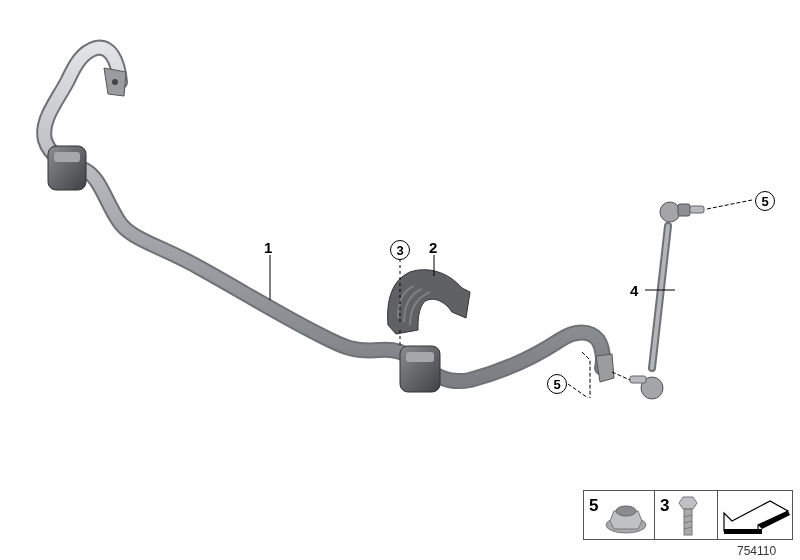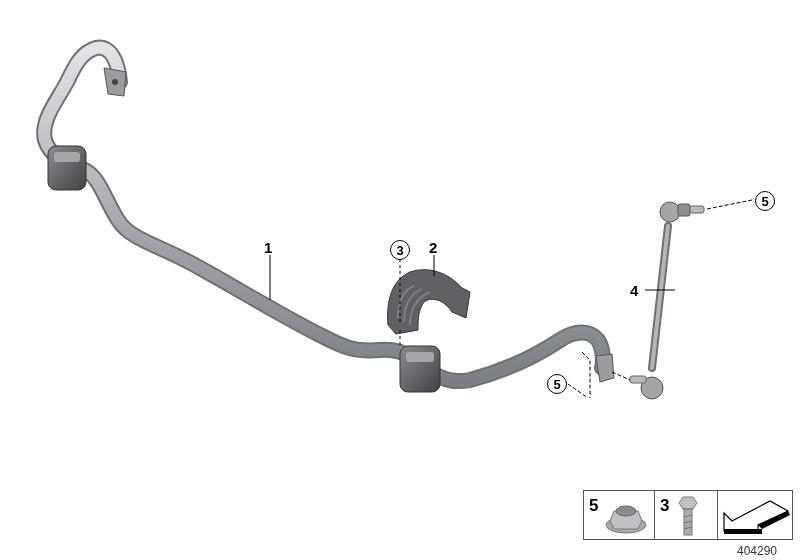--- a/index.html
+++ b/index.html
@@ -104,13 +104,13 @@
     </svg>
   </div>
   <div class="cell" style="flex:1;">
     <svg width="76" height="48">
       <polygon points="6,36 6,22 14,30 52,10 70,20 40,34 40,40 6,40" fill="#fff" stroke="#000" stroke-width="1.2"></polygon>
       <polygon points="40,34 70,20 72,24 44,38" fill="#000"></polygon>
       <rect x="6" y="38" width="38" height="5" fill="#000"></rect>
     </svg>
   </div>
 </div>
-<div class="diag-id">404290</div>
+<div class="diag-id">754110</div>
 
 </body></html>

